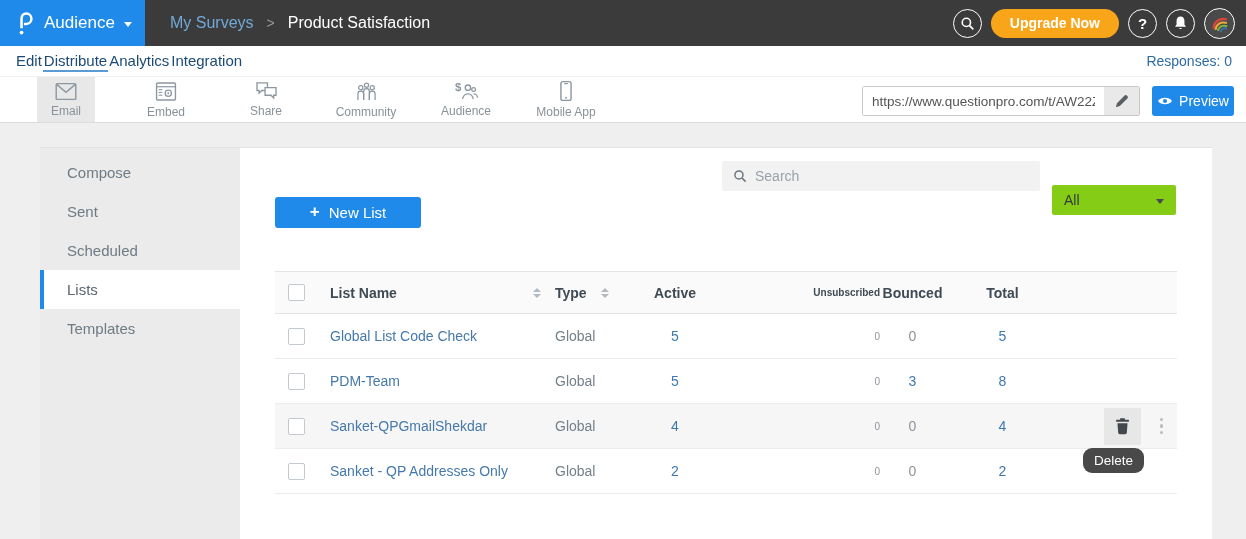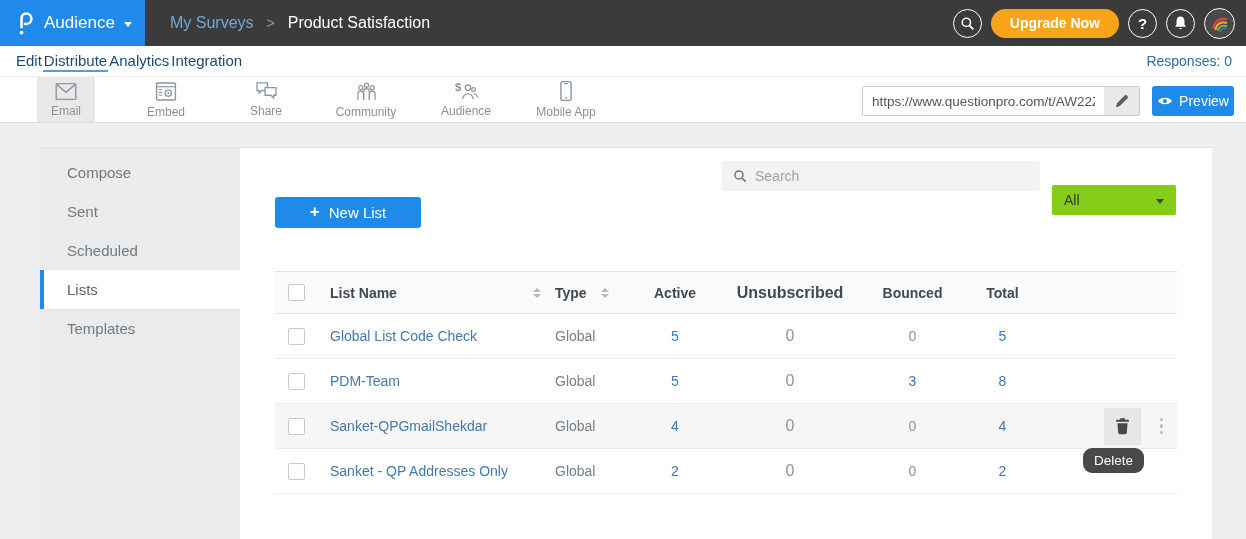--- a/index.html
+++ b/index.html
@@ -64,21 +64,21 @@
 
   
   .table { position:absolute; left:35px; top:123px; width:902px; }
   .trow { display:flex; align-items:center; height:45px; border-bottom:1px solid #ececec; position:relative; }
   .thead { height:43px; background:#fafafa; border-top:1px solid #e3e3e3; border-bottom:1px solid #e3e3e3; font-weight:bold; color:#3f4a54; font-size:13.5px; }
   .trow.hovered { background:#f6f6f6; }
   .c-check { width:55px; padding-left:13px; }
   .c-name  { width:225px; display:flex; align-items:center; font-size:14px; }
   .c-type  { width:95px;  display:flex; align-items:center; font-size:14px; }
   .c-active{ width:50px;  text-align:center; font-size:14px; }
-  .c-unsub { width:180px; text-align:center; font-size:16px; }
+  .c-unsub { width:180px; text-align:right; font-size:10px; }
   .c-bounce{ width:65px;  text-align:center; font-size:14px; }
   .c-total { width:115px; text-align:center; font-size:14px; }
   .c-actions{ flex:1; display:flex; align-items:center; justify-content:flex-end; gap:13px; padding-right:8px; }
   .checkbox { width:17px; height:17px; border:1px solid #c3c9cf; border-radius:2px; background:#fff; cursor:pointer; }
   .name-link { color:#4579ab; cursor:pointer; }
   .type-txt { color:#75808a; }
   .num.linknum { color:#3d78b0; cursor:pointer; }
   .num.muted { color:#8d949b; }
   .sort { display:inline-flex; flex-direction:column; gap:2px; margin-left:auto; margin-right:14px; cursor:pointer; }
   .c-type .sort { margin-left:14px; margin-right:0; }

